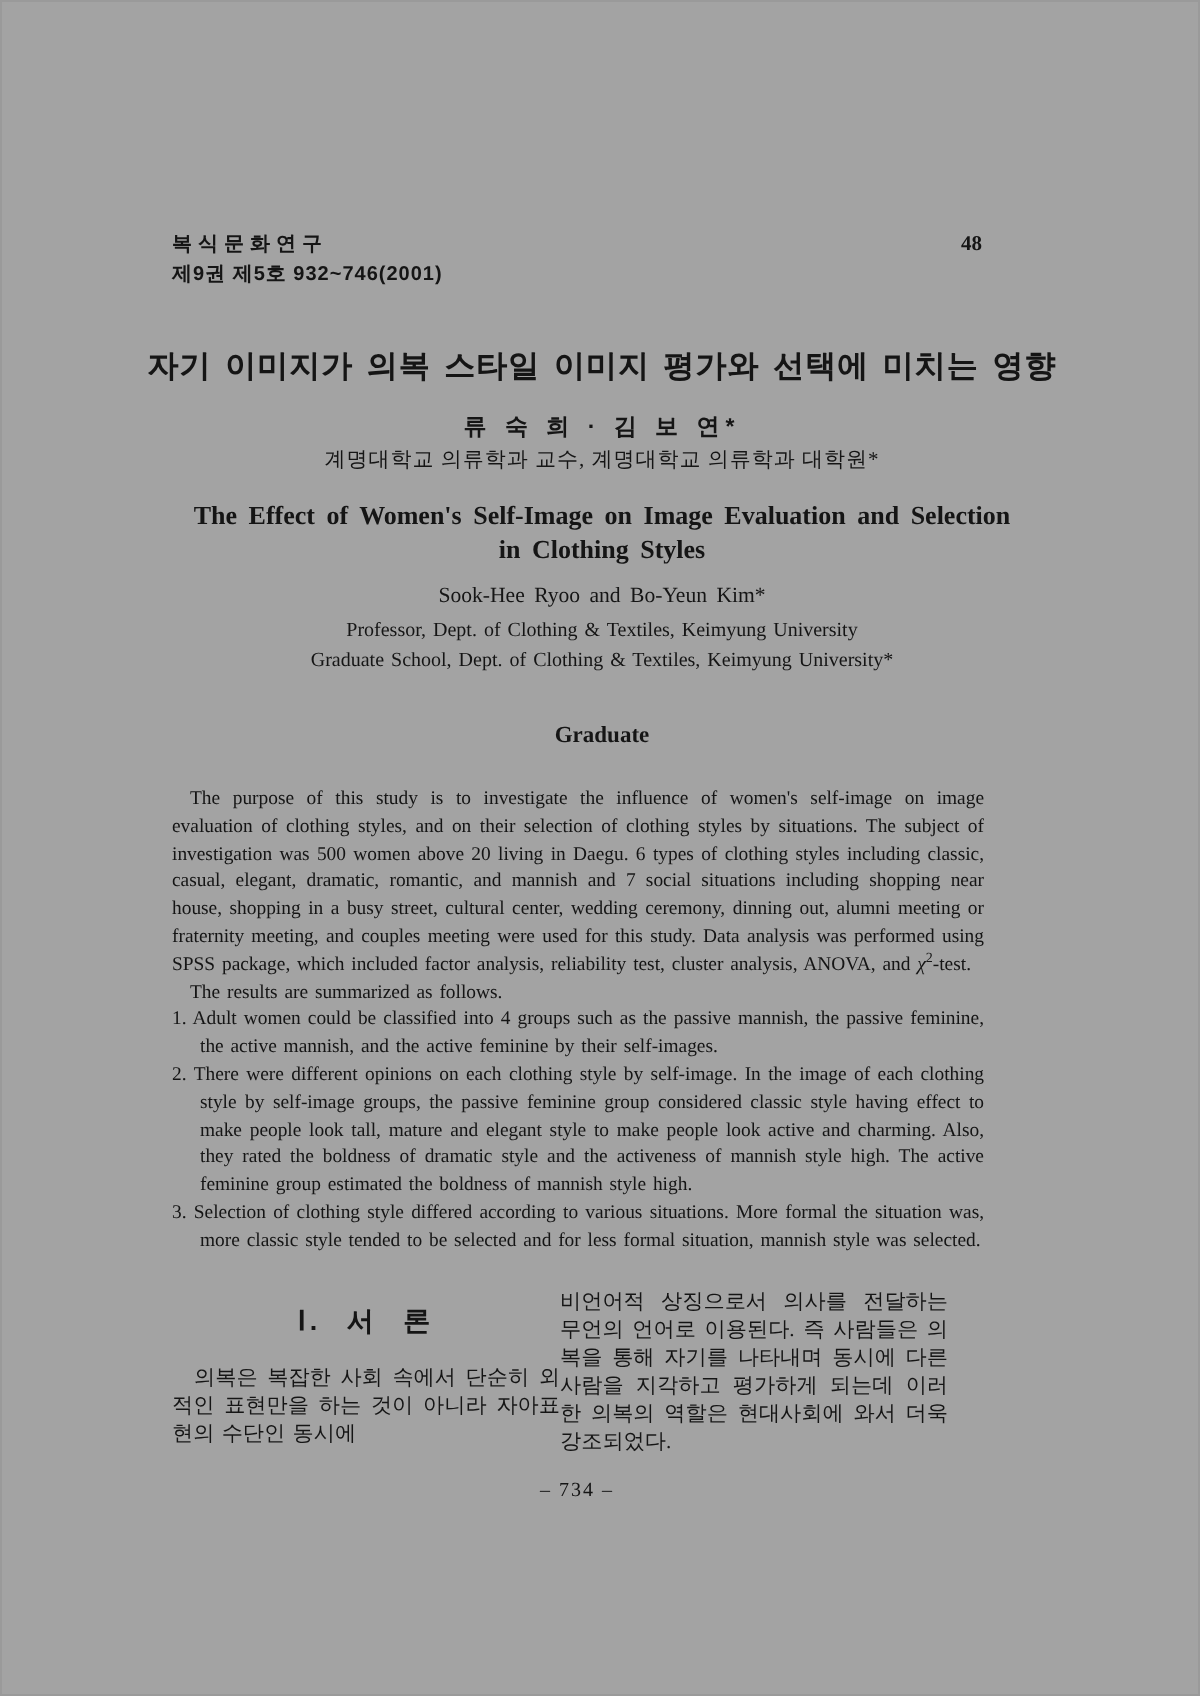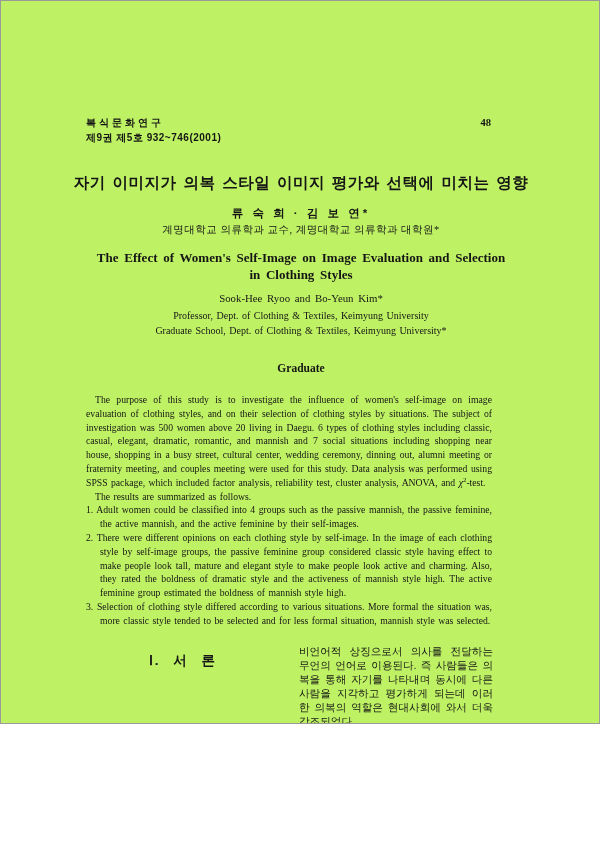--- a/index.html
+++ b/index.html
@@ -3,23 +3,23 @@
 <meta charset="utf-8">
 <style>
   html, body {
     margin: 0;
     padding: 0;
     background: #ffffff;
   }
   .page {
     position: relative;
     width: 600px;
-    height: 724px;
+    height: 848px;
     box-sizing: border-box;
-    background: #bef264;
+    background: #a3a3a3;
     border: 1px solid #9a9a9a;
     color: #151515;
     font-family: "Liberation Serif", serif;
     overflow: hidden;
   }
 
   
   .header {
     position: absolute;
     top: 114px;
@@ -154,21 +154,20 @@
   sup { font-size: 7px; line-height: 0; }
   .chi-i { font-style: italic; }
 
   
   .columns {
     position: absolute;
     top: 644px;
     left: 85px;
     width: 407px;
     display: flex;
-    gap: 19px;
   }
   .col { width: 194px; }
   .sec-heading {
     margin: 7px 0 13px 0;
     text-align: center;
     font-family: "Liberation Sans", sans-serif;
     font-size: 13.5px;
     font-weight: bold;
     word-spacing: 7px;
     letter-spacing: 2px;
@@ -230,20 +229,21 @@
 
     <p class="abs-item"><span>1.</span> <span>Adult women could be classified into 4 groups such as the passive mannish, the passive feminine, the active mannish, and the active feminine by their self-images.</span></p>
     <p class="abs-item"><span>2.</span> <span>There were different opinions on each clothing style by self-image. In the image of each clothing style by self-image groups, the passive feminine group considered classic style having effect to make people look tall, mature and elegant style to make people look active and charming. Also, they rated the boldness of dramatic style and the activeness of mannish style high. The active feminine group estimated the boldness of mannish style high.</span></p>
     <p class="abs-item"><span>3.</span> <span>Selection of clothing style differed according to various situations. More formal the situation was, more classic style tended to be selected and for less formal situation, mannish style was selected.</span></p>
 
   </div>
 
   <div class="columns">
     <div class="col">
       <h4 class="sec-heading">Ⅰ. 서 론</h4>
+      <p class="k-body indent1">의복은 복잡한 사회 속에서 단순히 외적인 표현만을 하는 것이 아니라 자아표현의 수단인 동시에</p>
     </div>
     <div class="col">
       <p class="k-body">비언어적 상징으로서 의사를 전달하는 무언의 언어로 이용된다. 즉 사람들은 의복을 통해 자기를 나타내며 동시에 다른 사람을 지각하고 평가하게 되는데 이러한 의복의 역할은 현대사회에 와서 더욱 강조되었다.</p>
     </div>
   </div>
 
   <div class="footer">– 734 –</div>
 
 </div>
 

